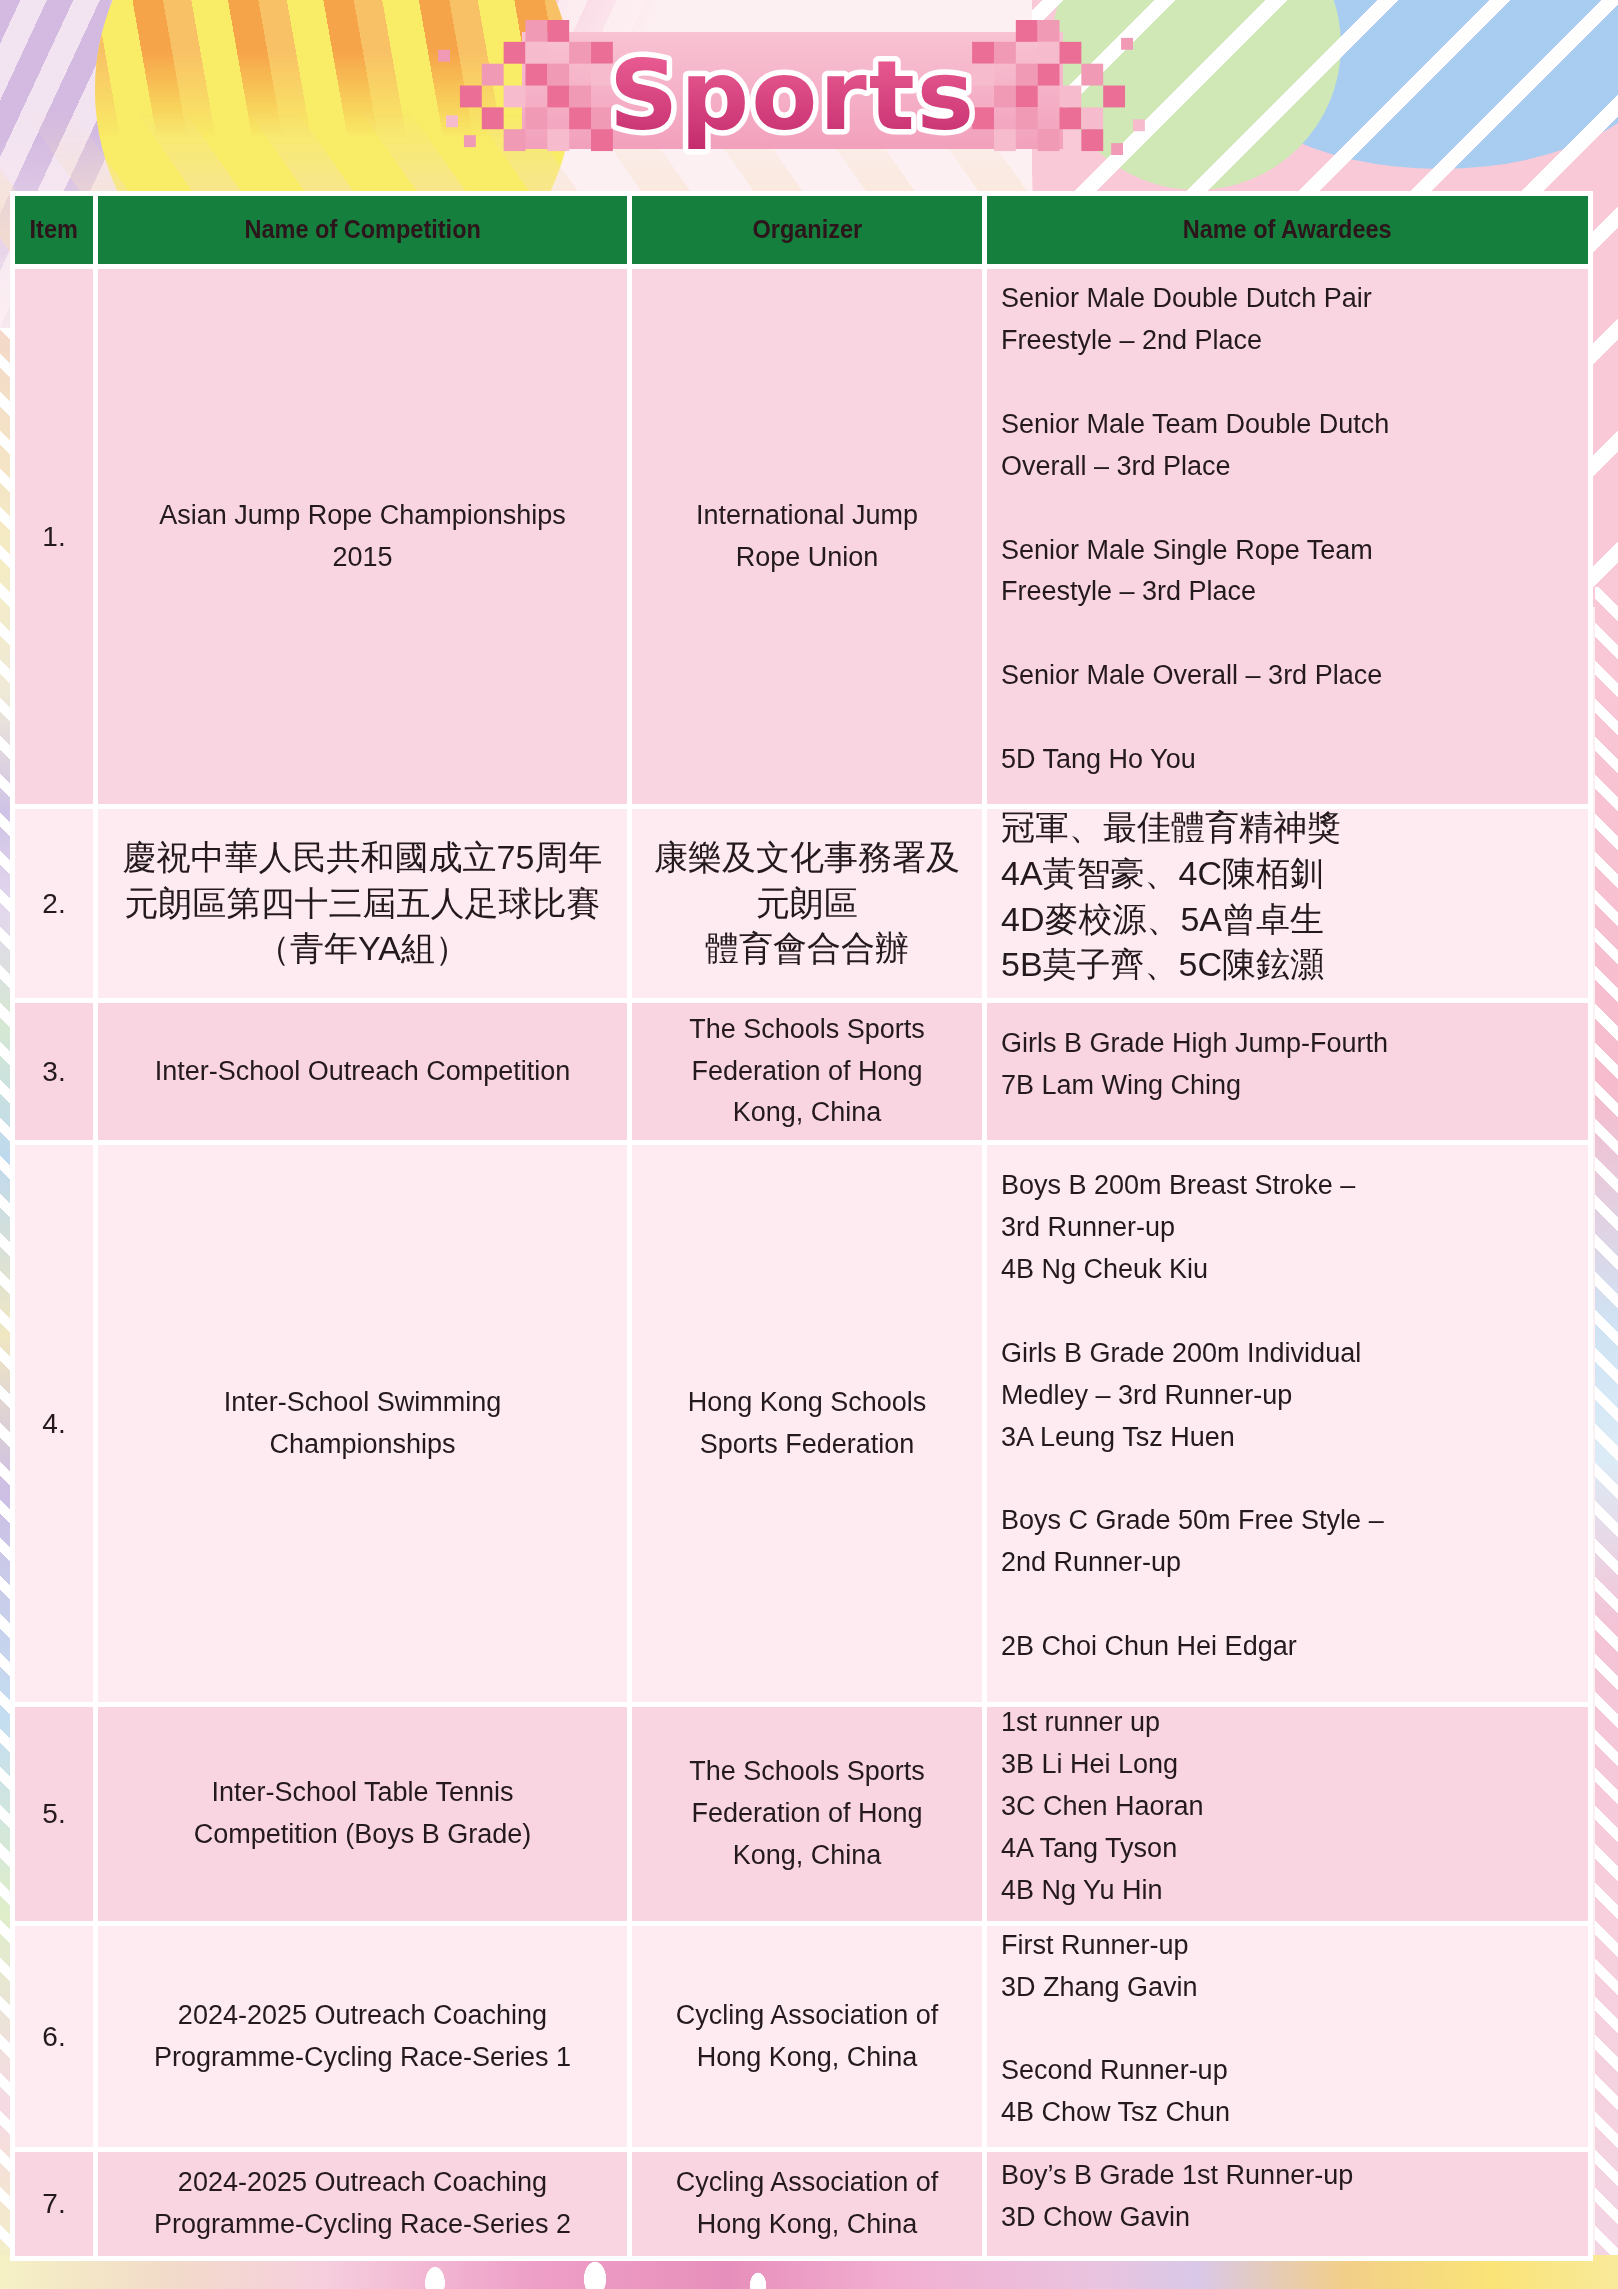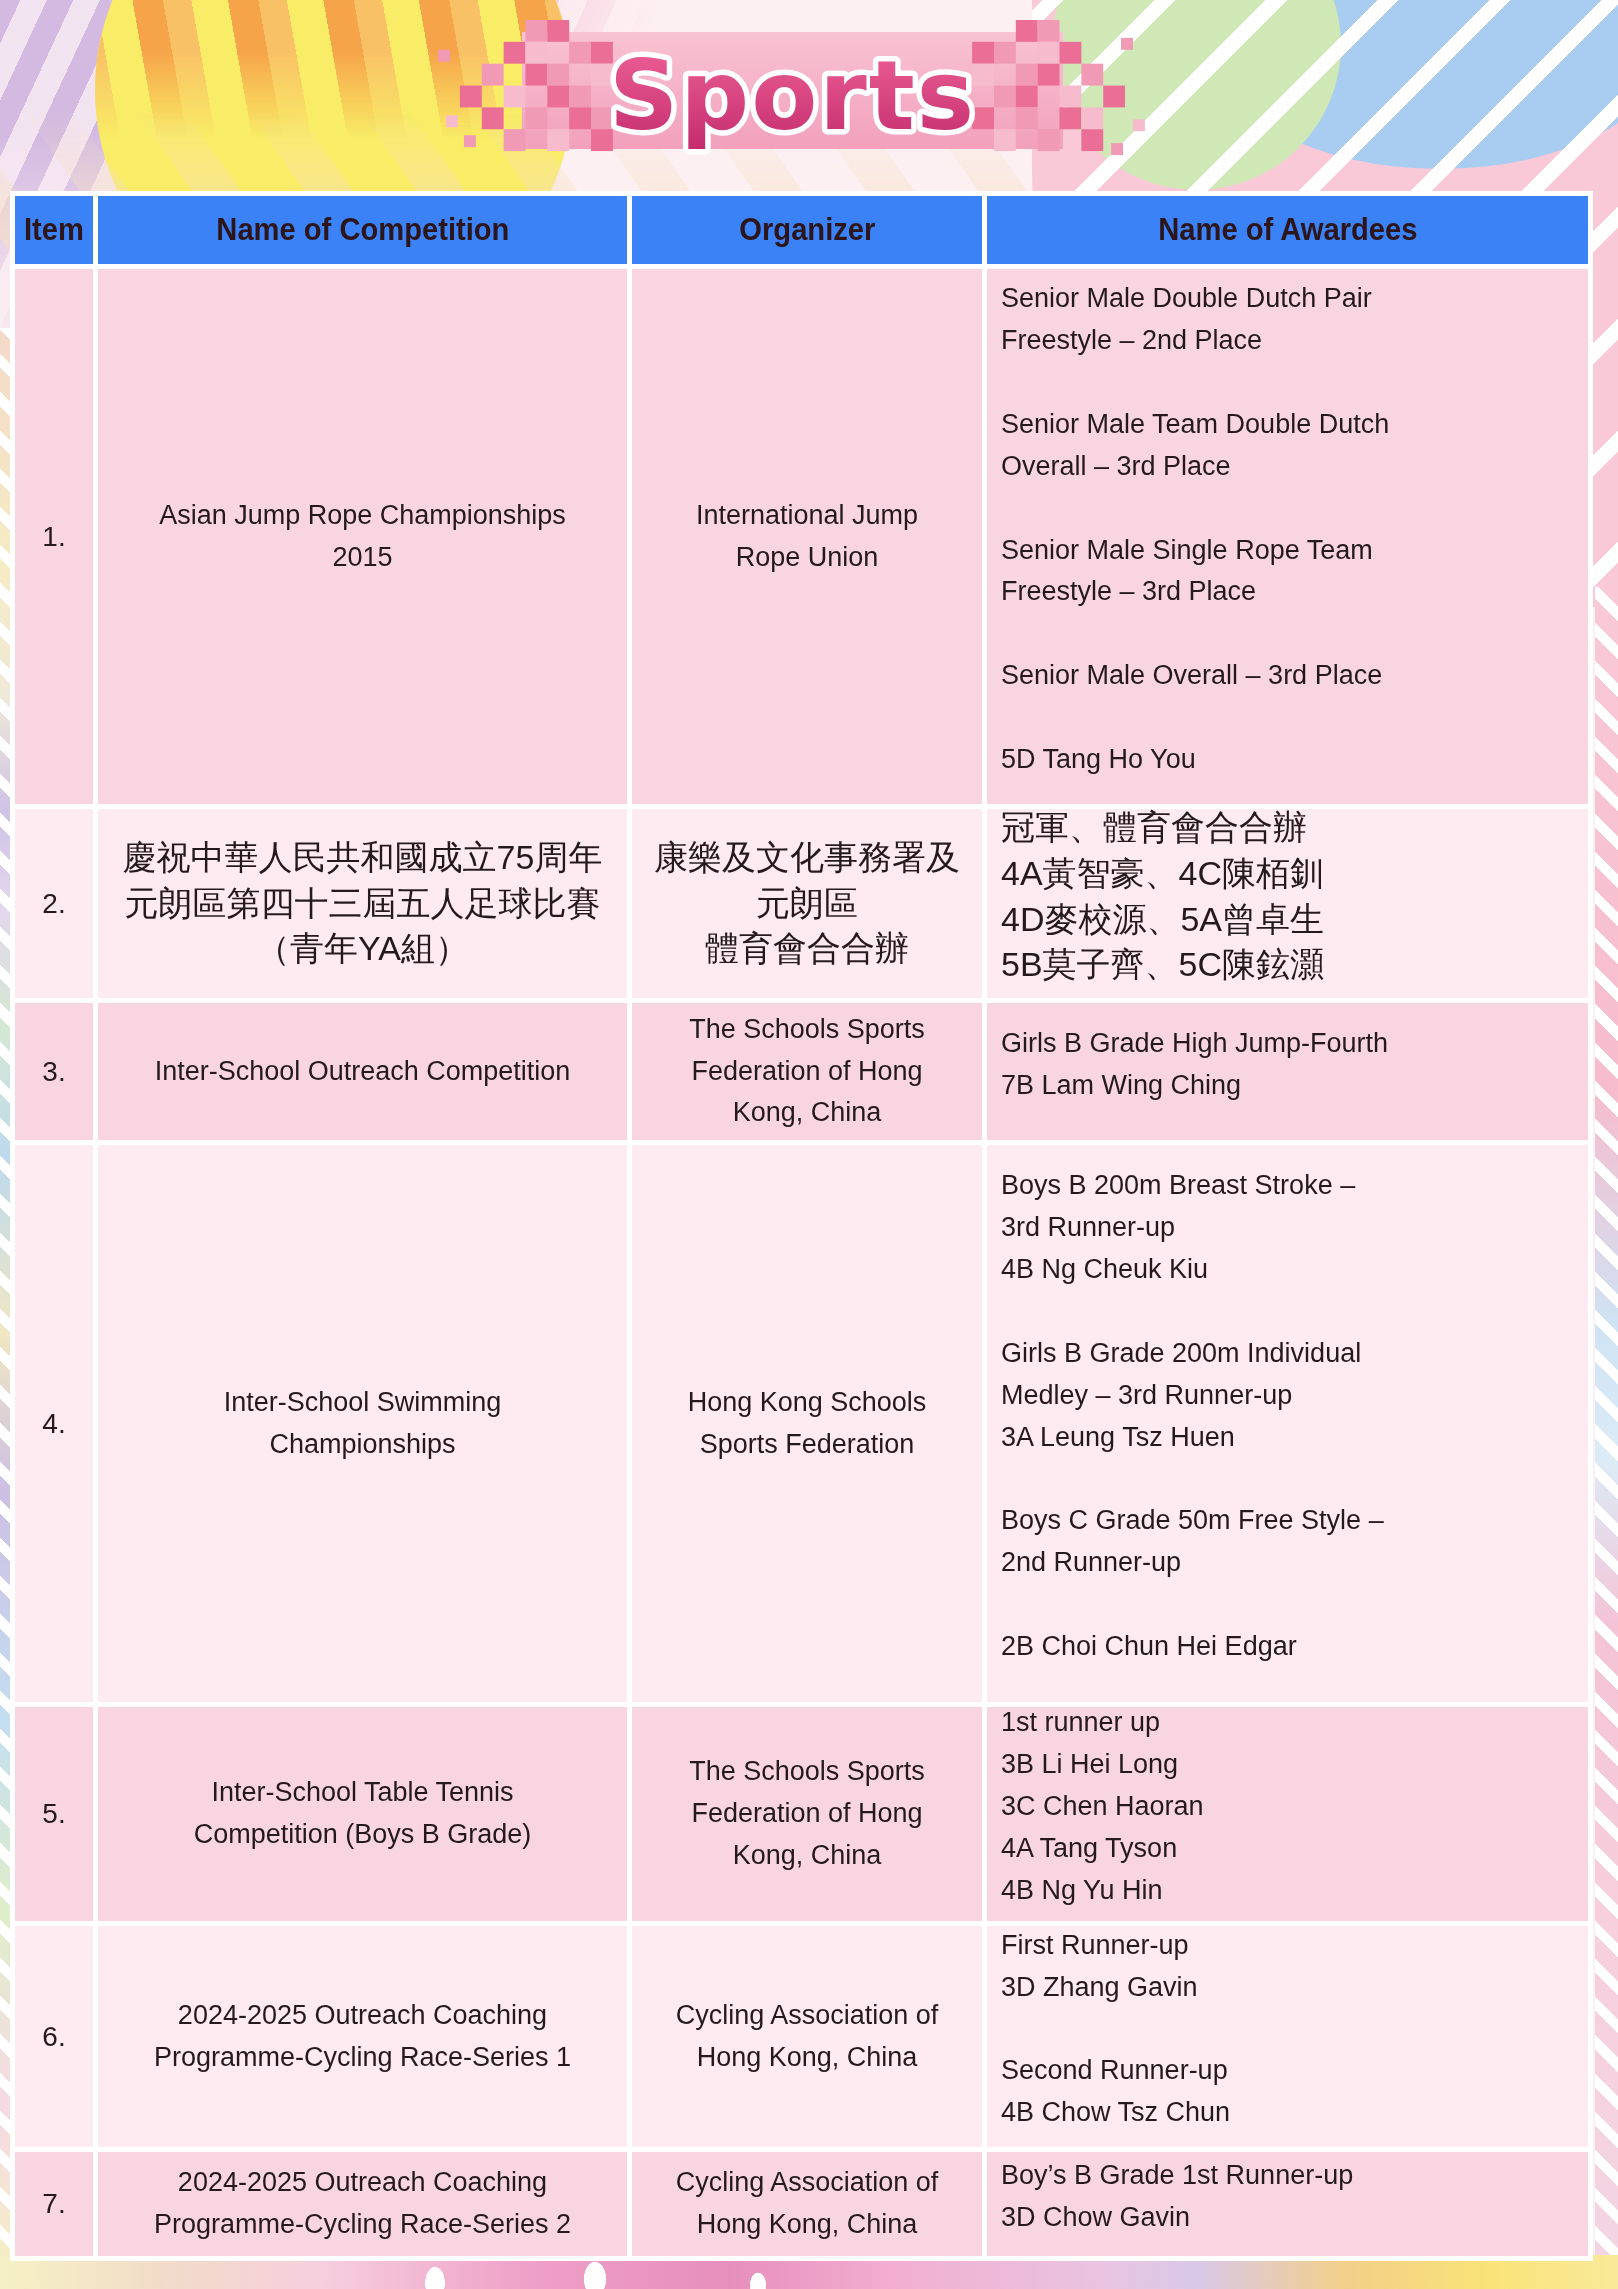--- a/index.html
+++ b/index.html
@@ -64,21 +64,21 @@
   .tbl{position:absolute;left:10px;top:191px;z-index:2;
     display:grid;
     grid-template-columns:78px 529px 350px 601px;
     grid-template-rows:68px 535px 189px 137px 557px 214px 221px 104px;
     gap:5px;background:#fff;padding:5px;}
   .row{display:contents;}
   .cell{display:flex;align-items:center;justify-content:center;
     text-align:center;font-size:27px;line-height:1.55;padding:4px 8px;box-sizing:border-box;}
   .odd{background:#f8d5e0;}
   .even{background:#fdebf1;}
-  .hd{background:#3b82f6;font-weight:bold;font-size:31px;color:#2c151b;line-height:1.1;}
+  .hd{background:#15803d;font-weight:bold;font-size:25px;color:#2c151b;line-height:1.1;}
   .hd .sq{display:inline-block;transform:scaleX(.94);}
   .awd{justify-content:flex-start;text-align:left;padding:10px 6px 24px 14px;}
   .pre{white-space:pre-line;}
   .zh{font-size:34px;line-height:1.35;}
   .itemcell{font-size:28px;}
 </style>
 </head>
 <body>
 
 <div class="deco d-violet"></div>
@@ -221,21 +221,21 @@
     <div class="cell even zh">
         <span class="pre">慶祝中華人民共和國成立75周年元朗區第四十三屆五人足球比賽
 （青年YA組）</span>
       </div>
     <div class="cell even zh">
         <span class="pre">康樂及文化事務署及
 元朗區
 體育會合合辦</span>
       </div>
     <div class="cell even awd zh">
-        <span class="pre">冠軍、體育會合合辦
+        <span class="pre">冠軍、最佳體育精神獎
 4A黃智豪、4C陳栢釧
 4D麥校源、5A曾卓生
 5B莫子齊、5C陳鉉灝</span>
       </div>
   </div>
 
   <div class="row">
     <div class="cell odd itemcell">
         <span>3.</span>
       </div>

